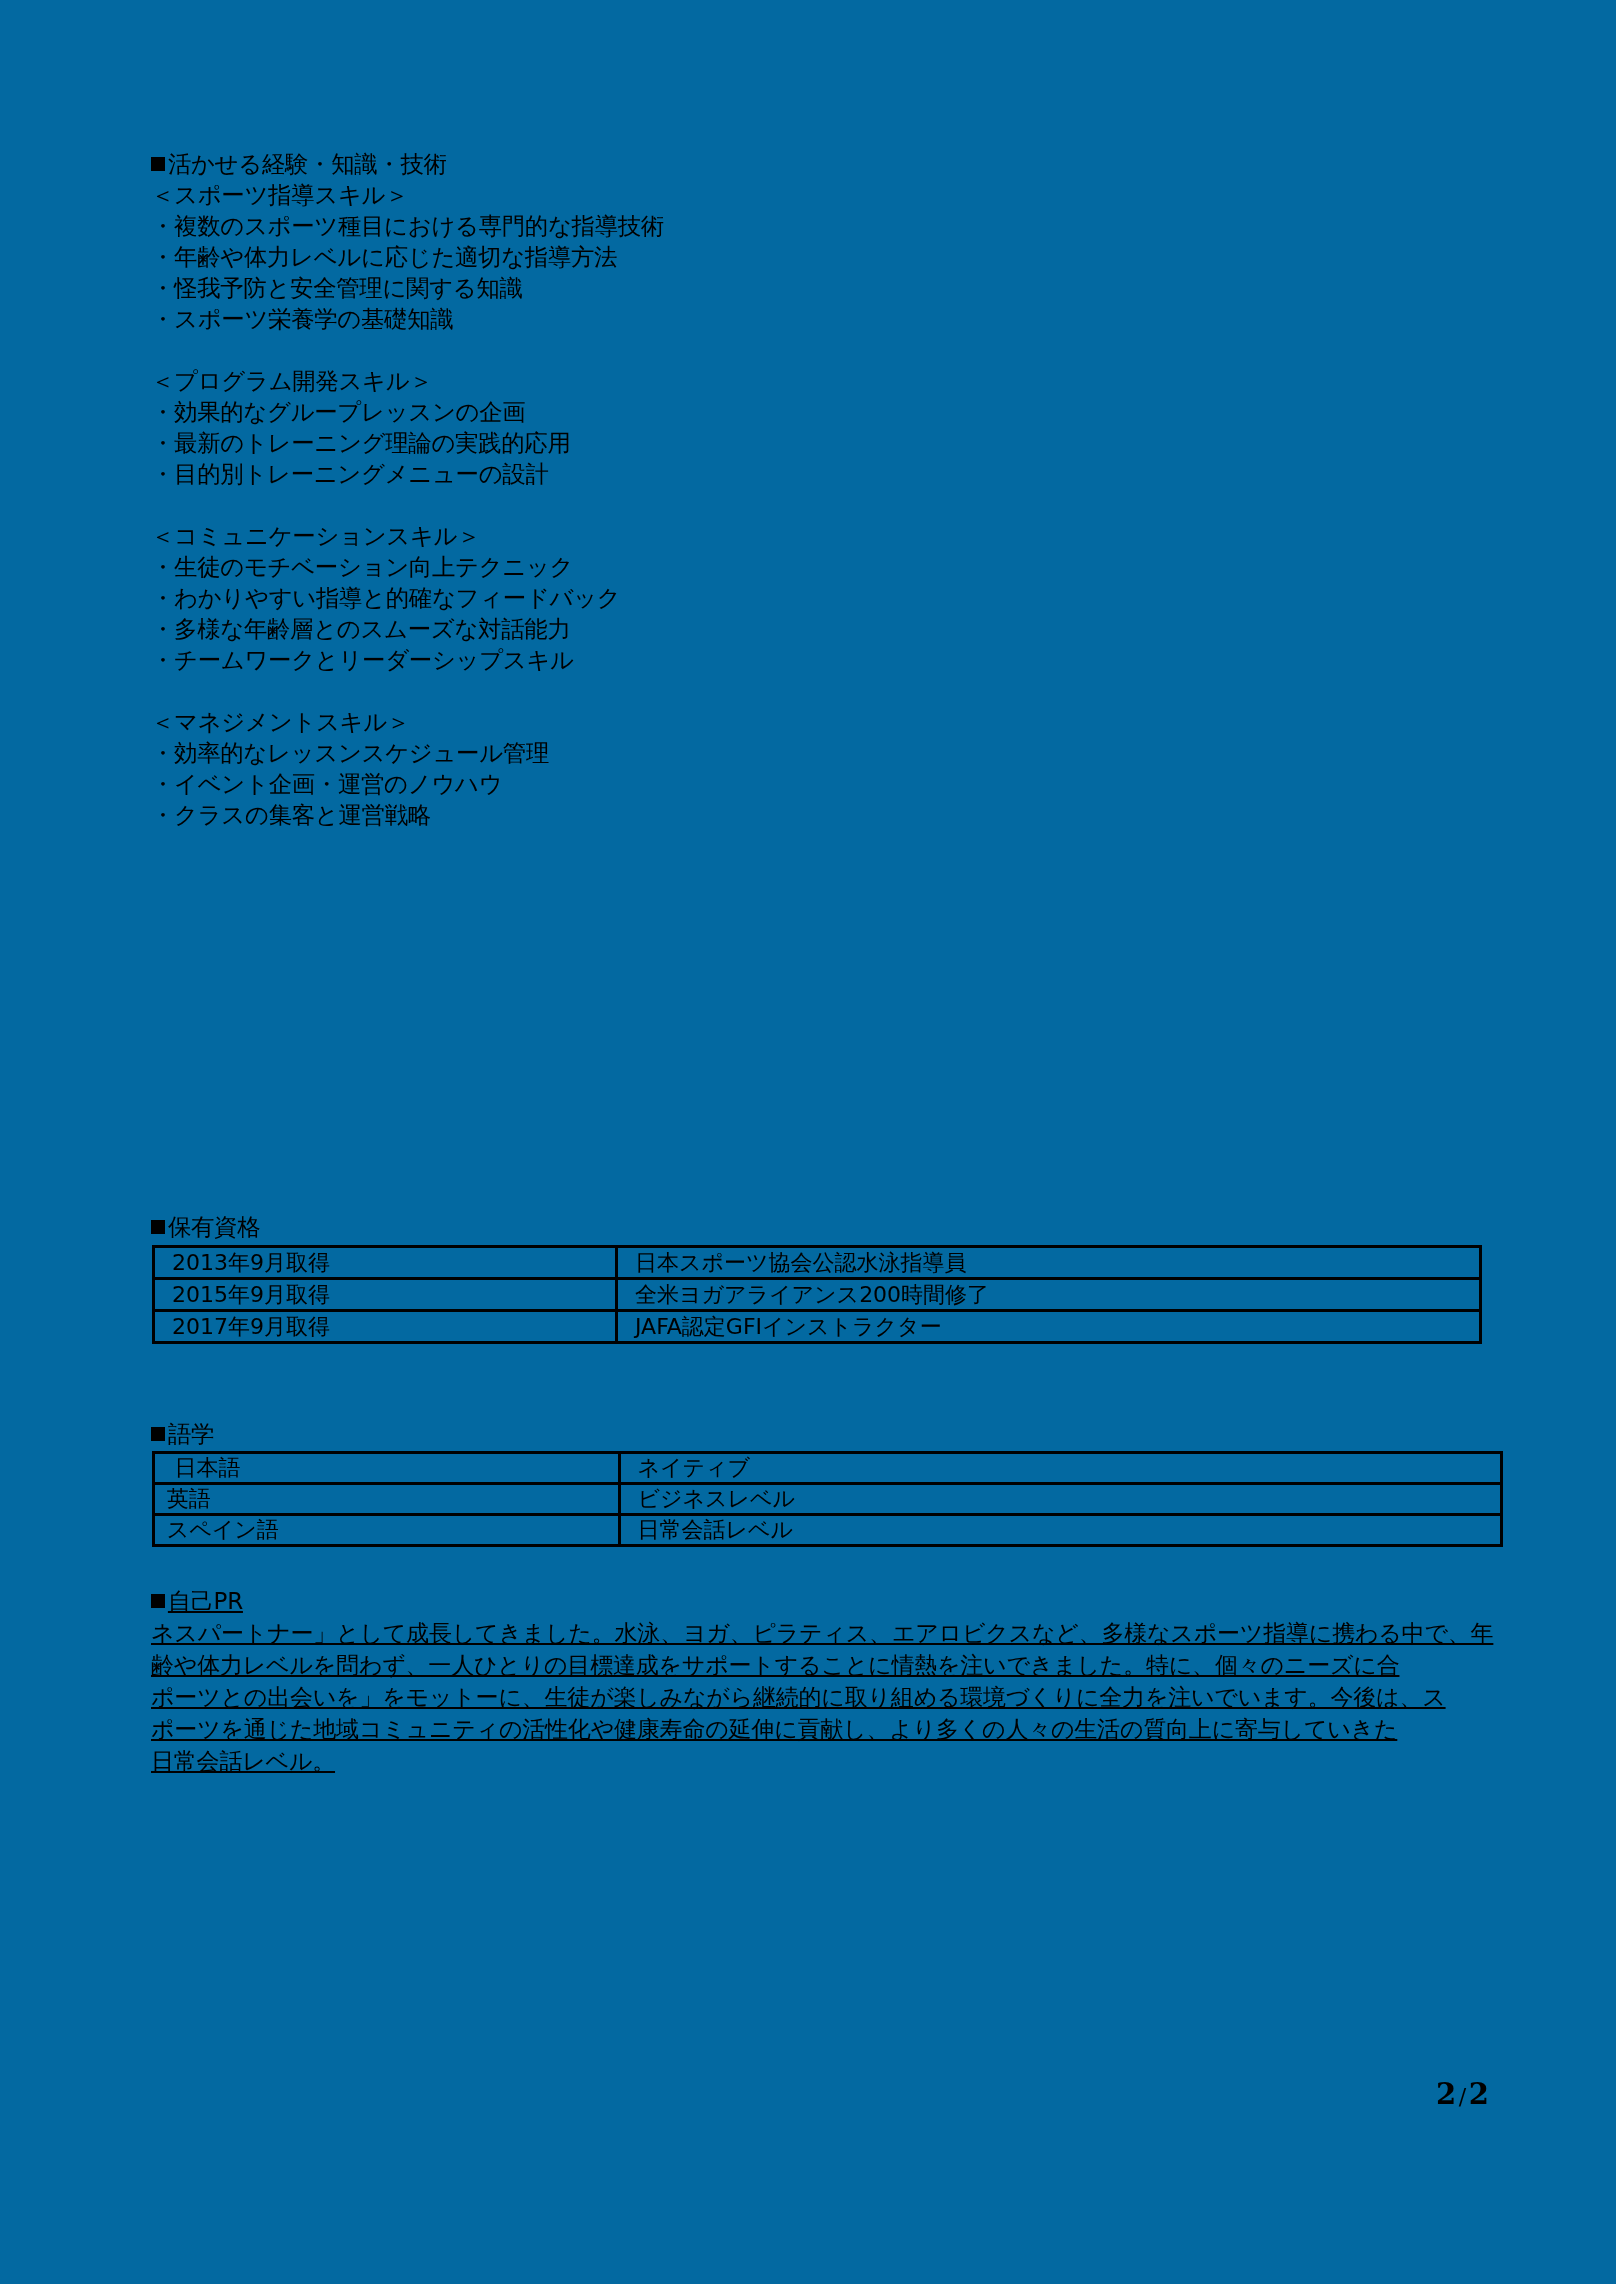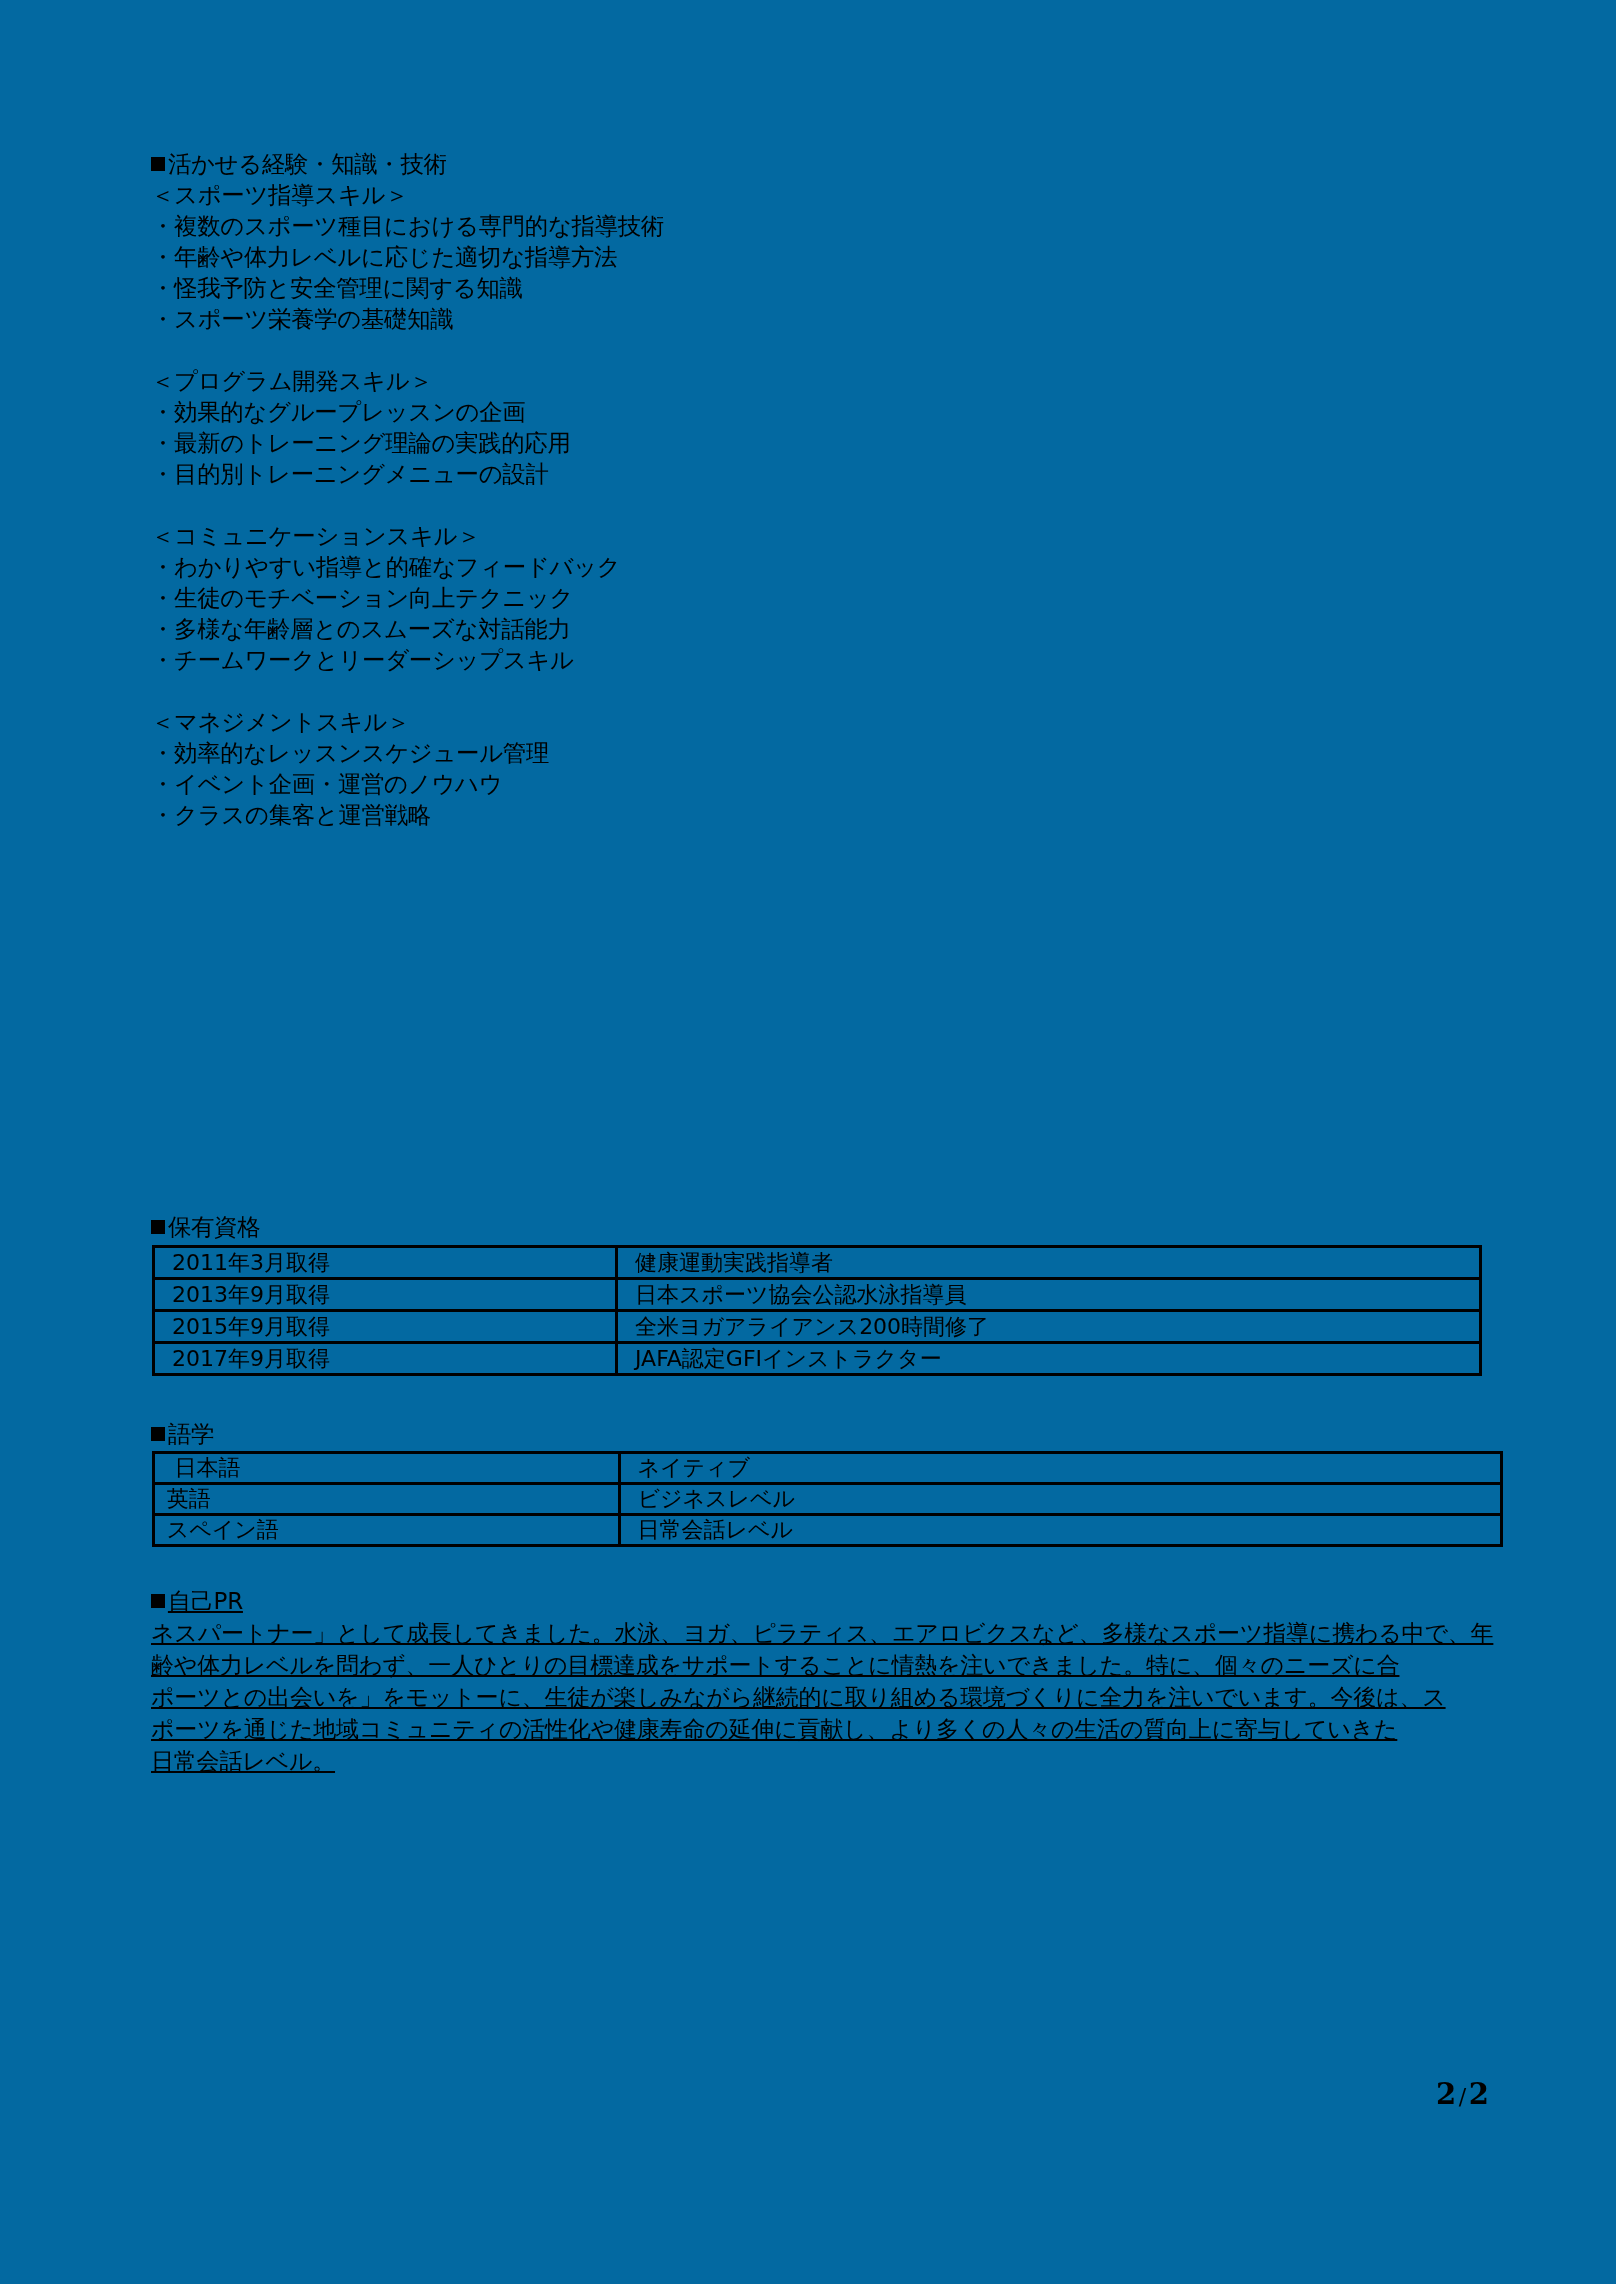--- a/index.html
+++ b/index.html
@@ -102,41 +102,37 @@
     <div class="line">・スポーツ栄養学の基礎知識</div>
     <div class="spacer"></div>
 
     <div class="line">＜プログラム開発スキル＞</div>
     <div class="line">・効果的なグループレッスンの企画</div>
     <div class="line">・最新のトレーニング理論の実践的応用</div>
     <div class="line">・目的別トレーニングメニューの設計</div>
     <div class="spacer"></div>
 
     <div class="line">＜コミュニケーションスキル＞</div>
+    <div class="line">・生徒のモチベーション向上テクニック</div>
     <div class="line">・わかりやすい指導と的確なフィードバック</div>
-    <div class="line">・生徒のモチベーション向上テクニック</div>
     <div class="line">・多様な年齢層とのスムーズな対話能力</div>
     <div class="line">・チームワークとリーダーシップスキル</div>
     <div class="spacer"></div>
 
     <div class="line">＜マネジメントスキル＞</div>
     <div class="line">・効率的なレッスンスケジュール管理</div>
     <div class="line">・イベント企画・運営のノウハウ</div>
     <div class="line">・クラスの集客と運営戦略</div>
   </div>
 
   <div class="block" style="top:1212px;">
     <div class="line heading"><span class="sq"></span><span>保有資格</span></div>
   </div>
   <table class="grid quals">
     <tbody>
-        <tr>
-      <td class="c1">2011年3月取得</td>
-      <td>健康運動実践指導者</td>
-    </tr>
     <tr>
       <td class="c1">2013年9月取得</td>
       <td>日本スポーツ協会公認水泳指導員</td>
     </tr>
     <tr>
       <td class="c1">2015年9月取得</td>
       <td>全米ヨガアライアンス200時間修了</td>
     </tr>
     <tr>
       <td class="c1">2017年9月取得</td>

